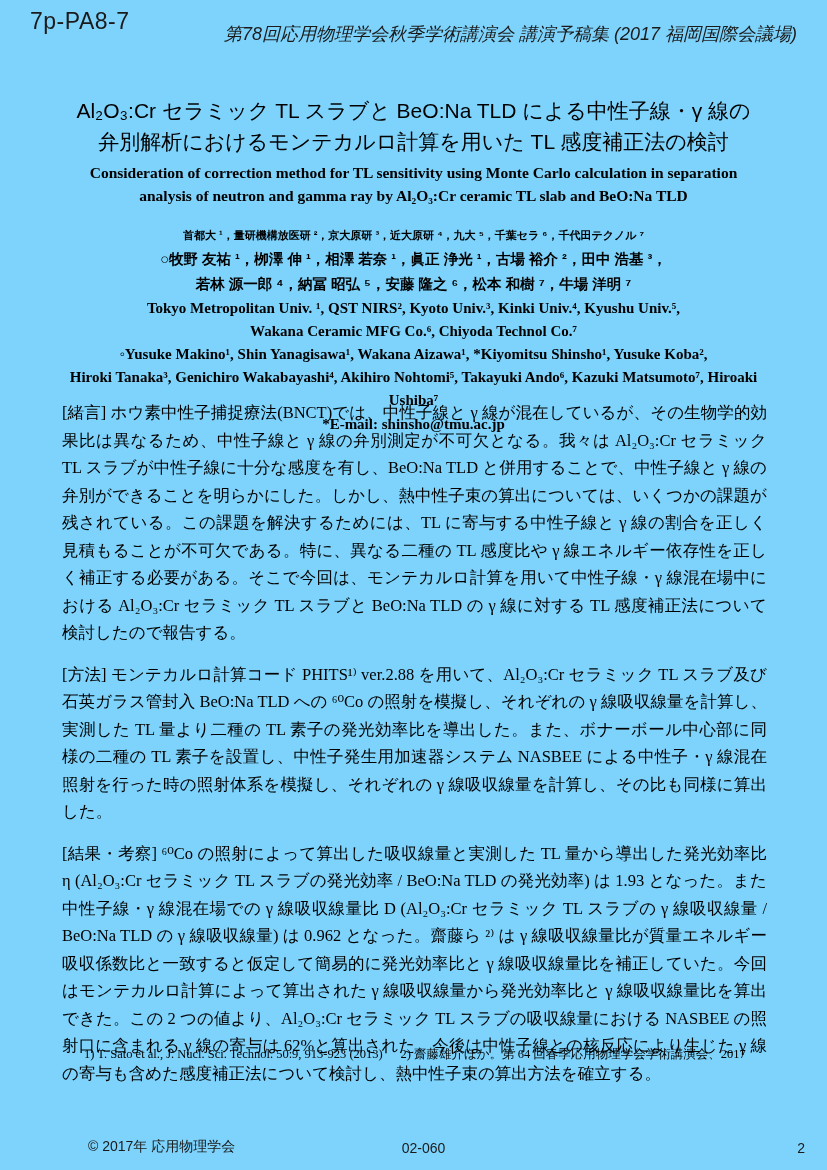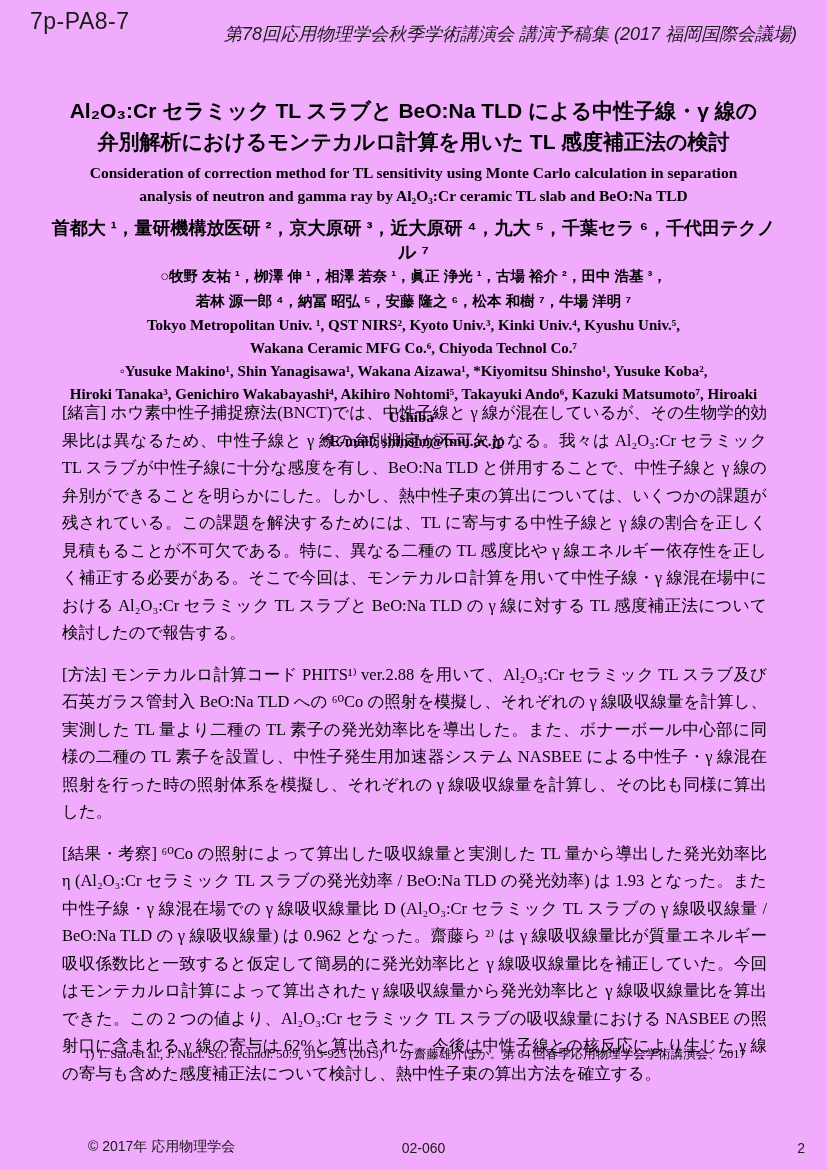--- a/index.html
+++ b/index.html
@@ -1,20 +1,20 @@
 <!DOCTYPE html>
 <html lang="ja"><head>
 <meta charset="utf-8">
 <style>
   html, body { margin: 0; padding: 0; background: #ffffff; }
   .page {
     position: relative;
     width: 827px;
     height: 1170px;
-    background: #f0abfc;
+    background: #7dd3fc;
     color: #000000;
     font-family: "Liberation Serif", "DejaVu Serif", serif;
     overflow: hidden;
   }
 
   
   .header-left {
     position: absolute;
     top: 8px; left: 30px;
     font-family: "Liberation Sans", "DejaVu Sans", sans-serif;
@@ -33,37 +33,37 @@
   }
 
   
   .title-block {
     position: absolute;
     top: 95px; left: 45px; right: 45px;
     text-align: center;
   }
   .title-ja {
     font-family: "Liberation Sans", "DejaVu Sans", sans-serif;
-    font-weight: 700;
+    font-weight: 400;
     font-size: 21px;
     line-height: 31px;
     text-align: center;
   }
   .title-en {
     margin-top: 4px;
     font-family: "Liberation Serif", "DejaVu Serif", serif;
     font-weight: 700;
     font-size: 15.5px;
     line-height: 23px;
   }
   .affil-ja {
-    margin-top: 9px;
+    margin-top: 16px;
     font-family: "Liberation Sans", "DejaVu Sans", sans-serif;
     font-weight: 700;
-    font-size: 18px;
+    font-size: 11px;
     line-height: 24px;
   }
   .names-ja {
     font-family: "Liberation Sans", "DejaVu Sans", sans-serif;
     font-weight: 700;
     font-size: 14.5px;
     line-height: 25px;
   }
   .latin-line {
     font-family: "Liberation Serif", "DejaVu Serif", serif;

